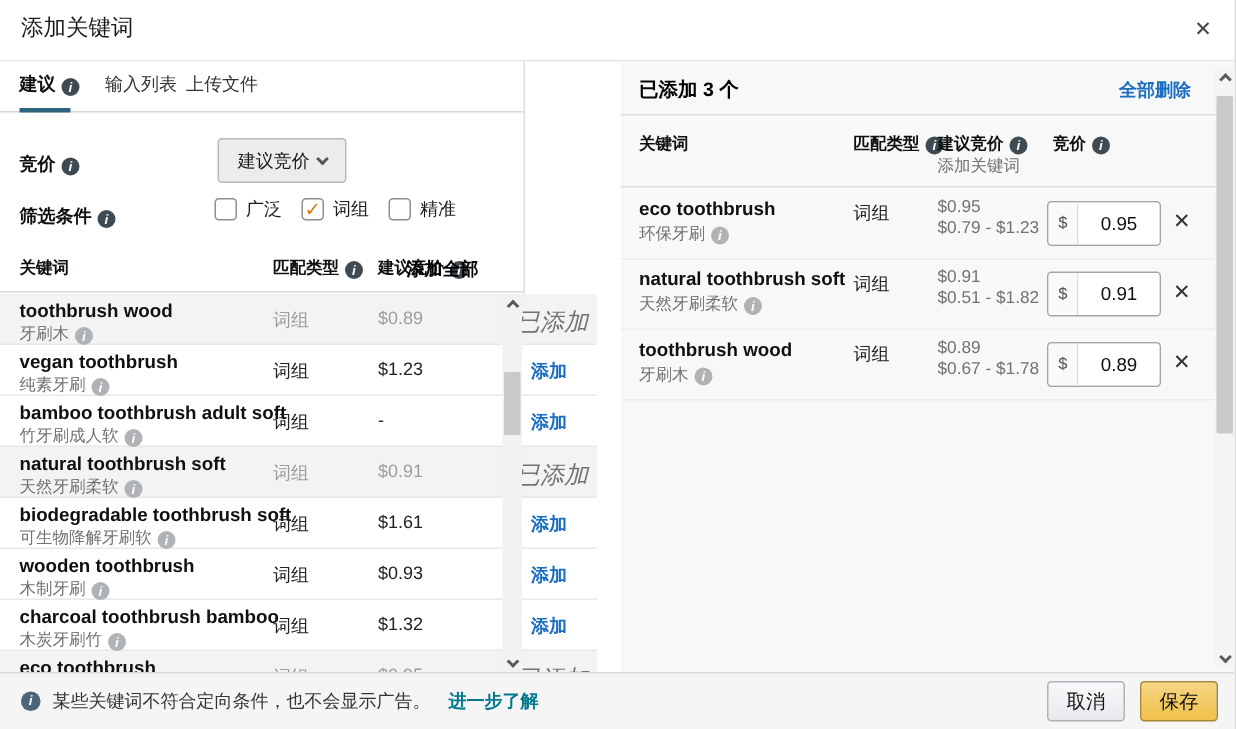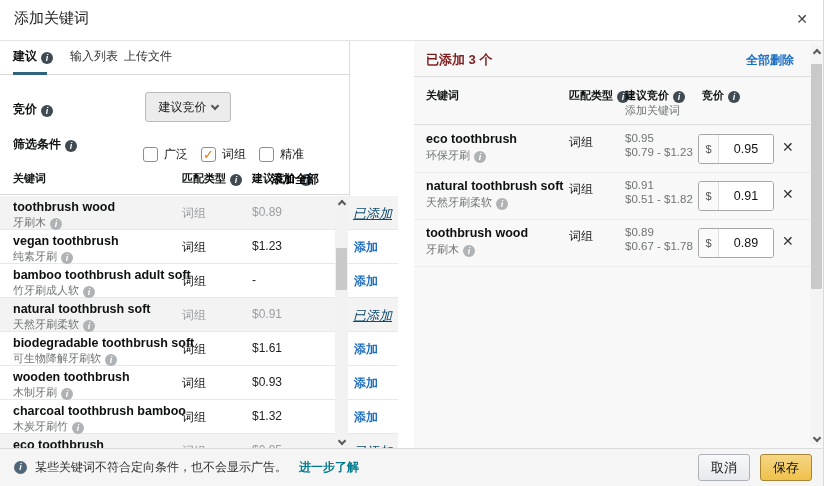--- a/index.html
+++ b/index.html
@@ -28,56 +28,56 @@
   .lbl-bid { top:60px; } .lbl-filter { top:95px; }
 
   .dropdown { position:absolute; left:145px; top:51px; width:86px; height:30px; background:#ececec;
               border:1px solid #b9b9b9; border-radius:3px; font-size:12px; color:#1b1b1b;
               cursor:pointer; text-align:center; line-height:28px; }
   .chev { display:inline-block; width:6px; height:6px; border-left:2px solid #555; border-top:2px solid #555; }
   .chev.down { transform:rotate(225deg); margin-left:5px; margin-bottom:2px; }
   .chev.up { transform:rotate(45deg); }
 
   .checks { position:absolute; left:143px; top:90px; display:flex; gap:13px; align-items:center; }
-  .check { display:flex; align-items:center; gap:6px; cursor:pointer;margin-top:15px; }
+  .check { display:flex; align-items:center; gap:6px; cursor:pointer; }
   .box { width:15px; height:15px; border:1px solid #8a8f94; border-radius:3px; background:#fff; position:relative; }
   .box.checked::after { content:"✓"; position:absolute; left:1px; top:-1px; font-size:13px; font-weight:bold; color:#e47911; }
   .cklabel { font-size:12px; color:#1b1b1b; }
   .lhead { position:absolute; left:0; top:121px; width:100%; height:33px; border-bottom:1px solid #d9d9d9; }
   .lhead .h { position:absolute; top:9px; font-size:11px; font-weight:bold; color:#0f1111; }
   .lh-kw { left:13px; } .lh-match { left:182px; } .lh-bid { left:252px; }
   .lh-addall { position:absolute; top:9px; right:30px; font-size:12px; color:#000000; font-weight:bold; cursor:pointer; }
 
   .llist { position:absolute; left:0; top:155px; width:398px; height:252px; overflow:hidden; }
   .kw-row { position:relative; width:100%; height:34px; border-bottom:1px solid #e8e8e8; background:#fff; }
   .kw-row.added { background:#f3f3f3; }
   .kw-en { position:absolute; left:13px; top:4px; font-size:12.5px; font-weight:bold; color:#0f1111; }
   .kw-cn { position:absolute; left:13px; top:19px; font-size:11px; color:#6f7373; }
   .col-match { position:absolute; left:182px; top:9px; font-size:12px; color:#222; }
   .col-bid { position:absolute; left:252px; top:9px; font-size:12px; color:#222; }
   .kw-row.added .col-match, .kw-row.added .col-bid { color:#9a9ea1; }
   .col-act { position:absolute; right:6px; top:9px; text-align:right; }
-  .added-label { font-size:13px; color:#0c4a6e; font-style:italic;text-decoration:underline; }
+  .added-label { font-size:16px; color:#737373; font-style:italic; }
   .add-link { font-size:12px; color:#1a6dc0; font-weight:bold; text-decoration:none; cursor:pointer; margin-right:14px; }
 
   
   .vscroll { position:absolute; width:13px; background:#f2f2f2; }
   .l-scroll { right:1px; top:155px; height:252px; }
   .r-scroll { right:1px; top:4px; height:400px; background:#f4f4f4; }
   .sb-arrow { position:absolute; left:0; width:13px; height:13px; text-align:center; }
   .sb-arrow .chev { border-color:#5a5a5a; margin-top:3px; }
   .sb-top { top:0; } .sb-bot { bottom:0; }
   .thumb { position:absolute; left:1px; width:11px; background:#c9c9c9; border-radius:1px; }
   .l-thumb { top:52px; height:42px; }
   .r-thumb { top:19px; height:225px; }
 
   
   .right-panel { position:absolute; left:414px; top:41px; width:410px; height:407px; background:#f8f8f8; }
   .r-head { position:absolute; left:0; top:0; width:100%; height:36px; border-bottom:1px solid #dcdcdc; }
-  .r-title { position:absolute; left:12px; top:10px; font-size:13px; font-weight:bold; color:#7f1d1d; }
+  .r-title { position:absolute; left:12px; top:10px; font-size:13px; font-weight:bold; color:#000000; }
   .r-delall { position:absolute; right:30px; top:11px; font-size:12px; color:#1a6dc0; font-weight:bold; cursor:pointer; }
   .r-cols { position:absolute; left:0; top:36px; width:100%; height:48px; border-bottom:1px solid #dcdcdc; }
   .r-cols .h { position:absolute; top:11px; font-size:11px; font-weight:bold; color:#0f1111; }
   .rh-kw { left:12px; } .rh-match { left:155px; } .rh-sug { left:211px; } .rh-bid { left:288px; }
   .rh-applyall { position:absolute; left:211px; top:26px; font-size:11px; color:#6f7373; }
 
   .rlist { position:absolute; left:0; top:85px; width:396px; }
   .r-row { position:relative; width:100%; height:47px; border-bottom:1px solid #ececec; }
   .r-kw { position:absolute; left:12px; top:6px; font-size:12.5px; font-weight:bold; color:#0f1111; }
   .r-cn { position:absolute; left:12px; top:22px; font-size:11px; color:#6f7373; }

